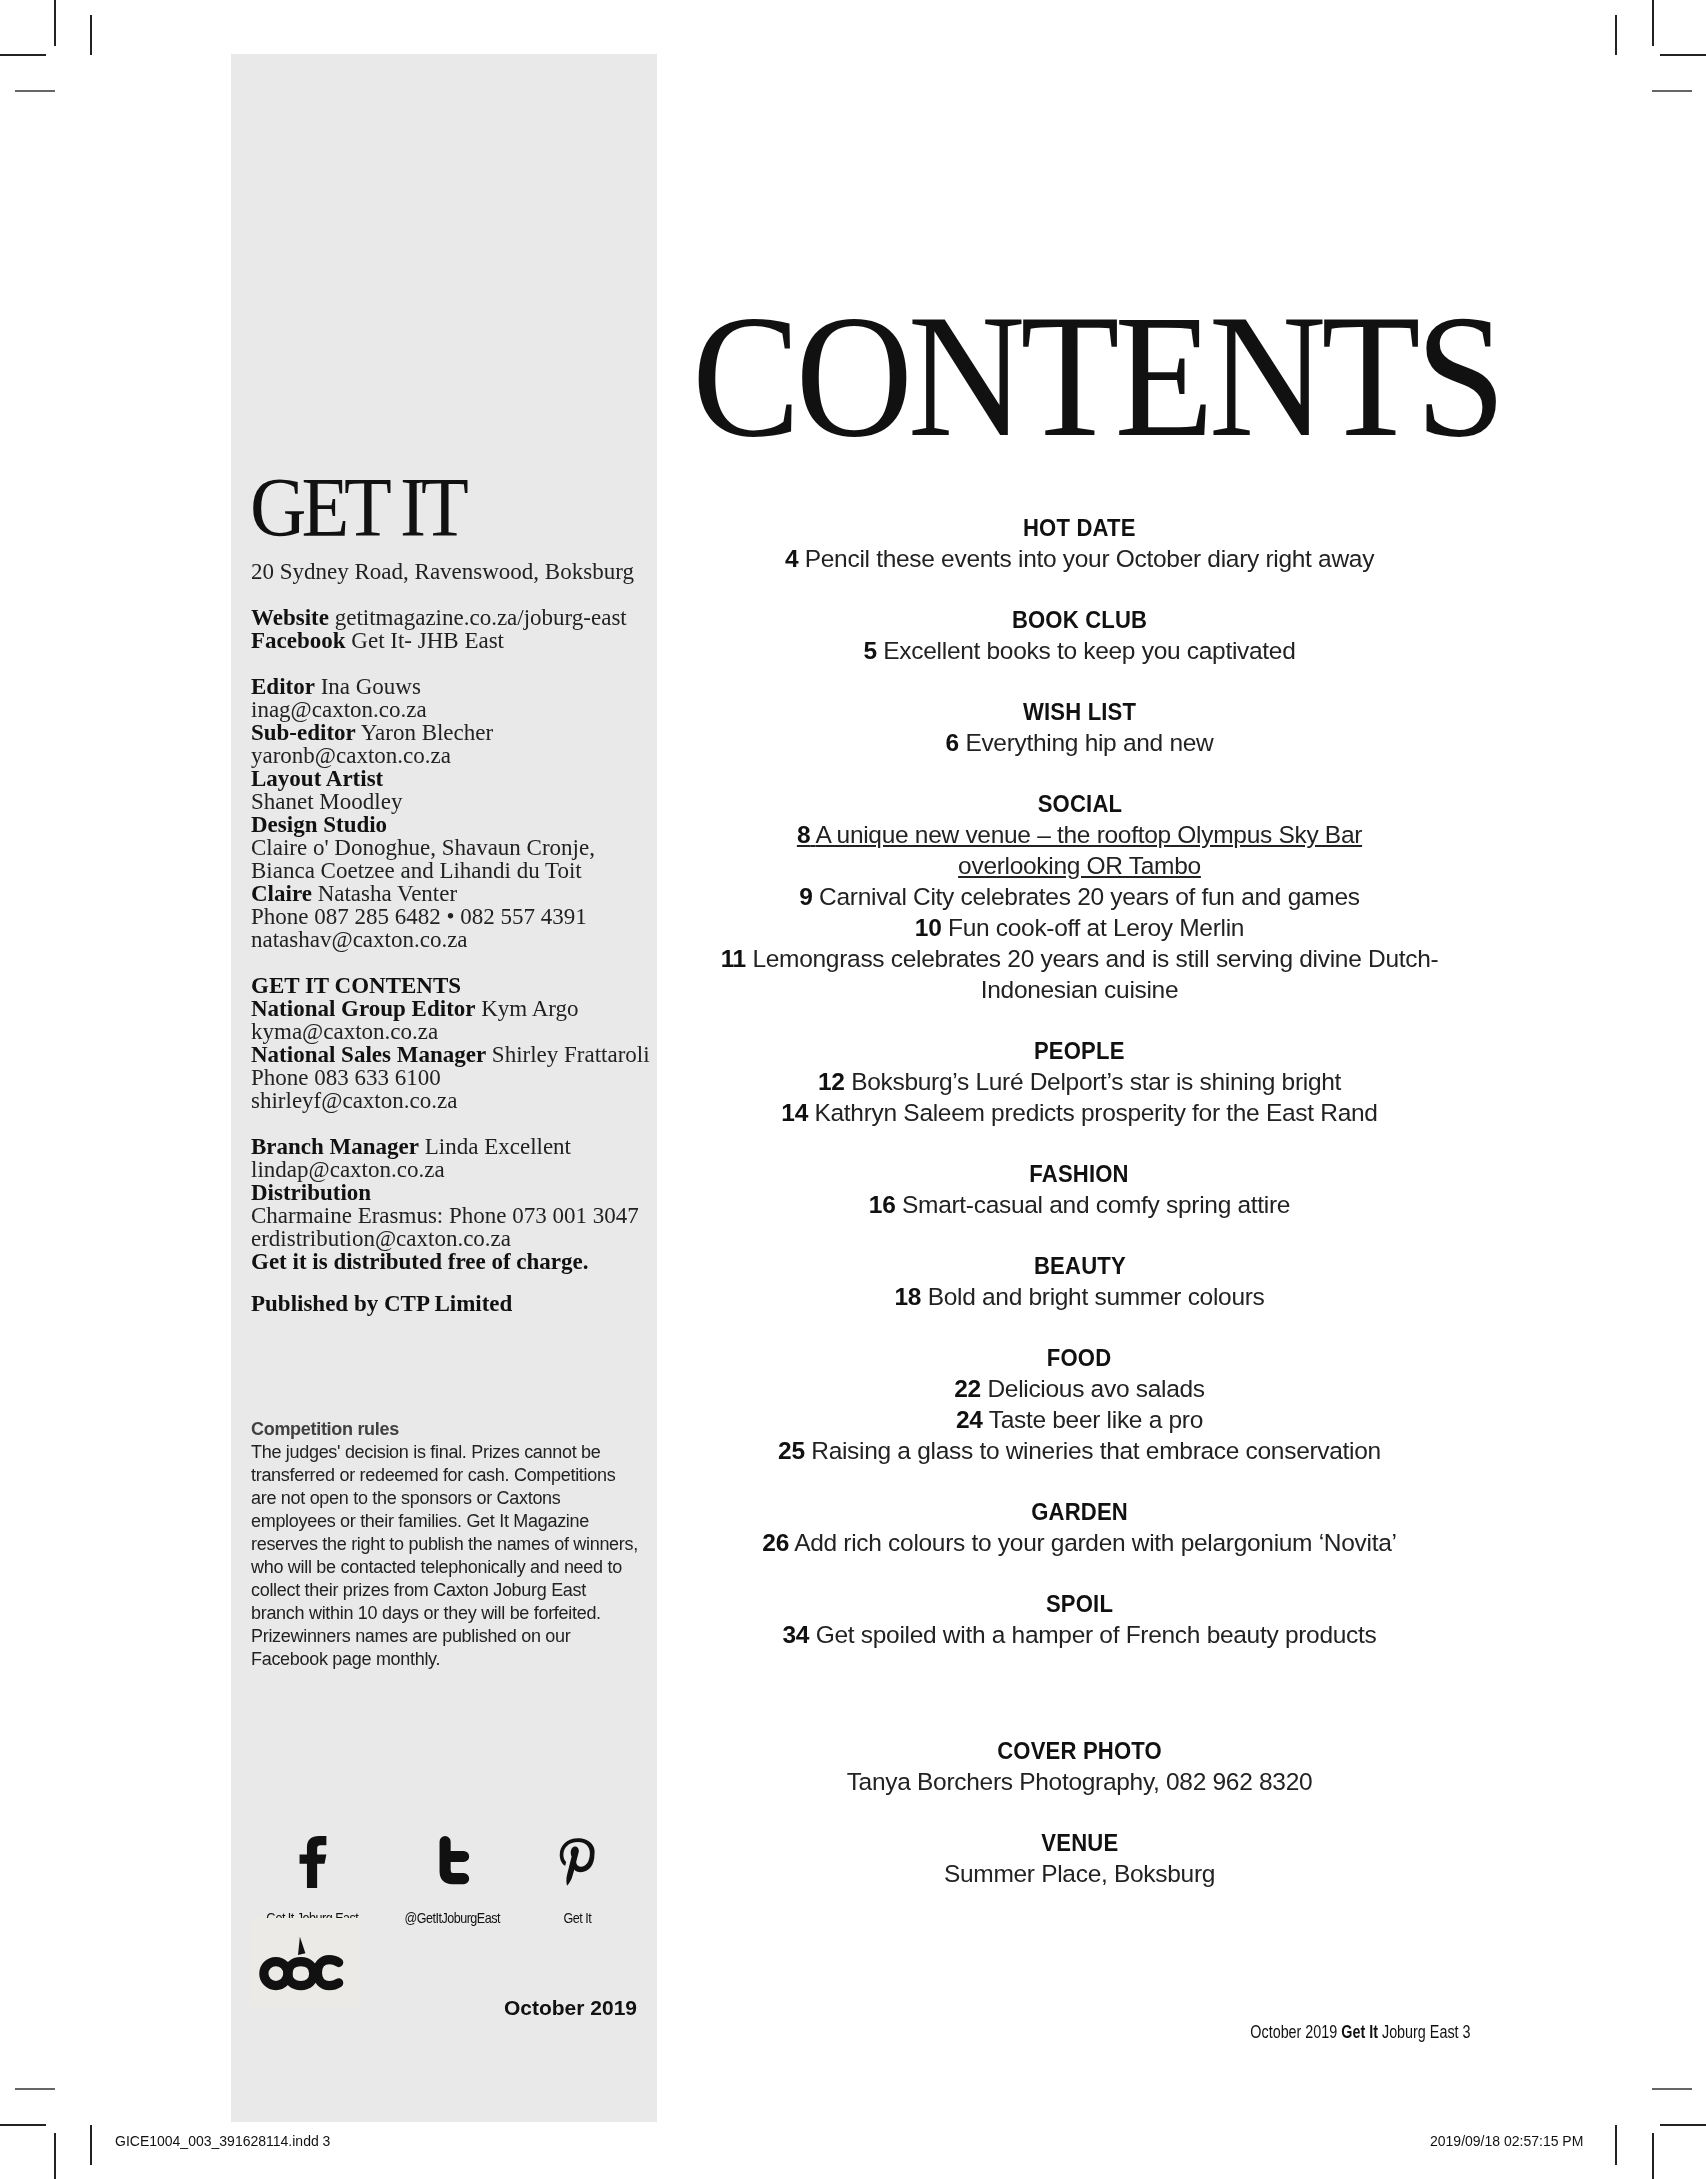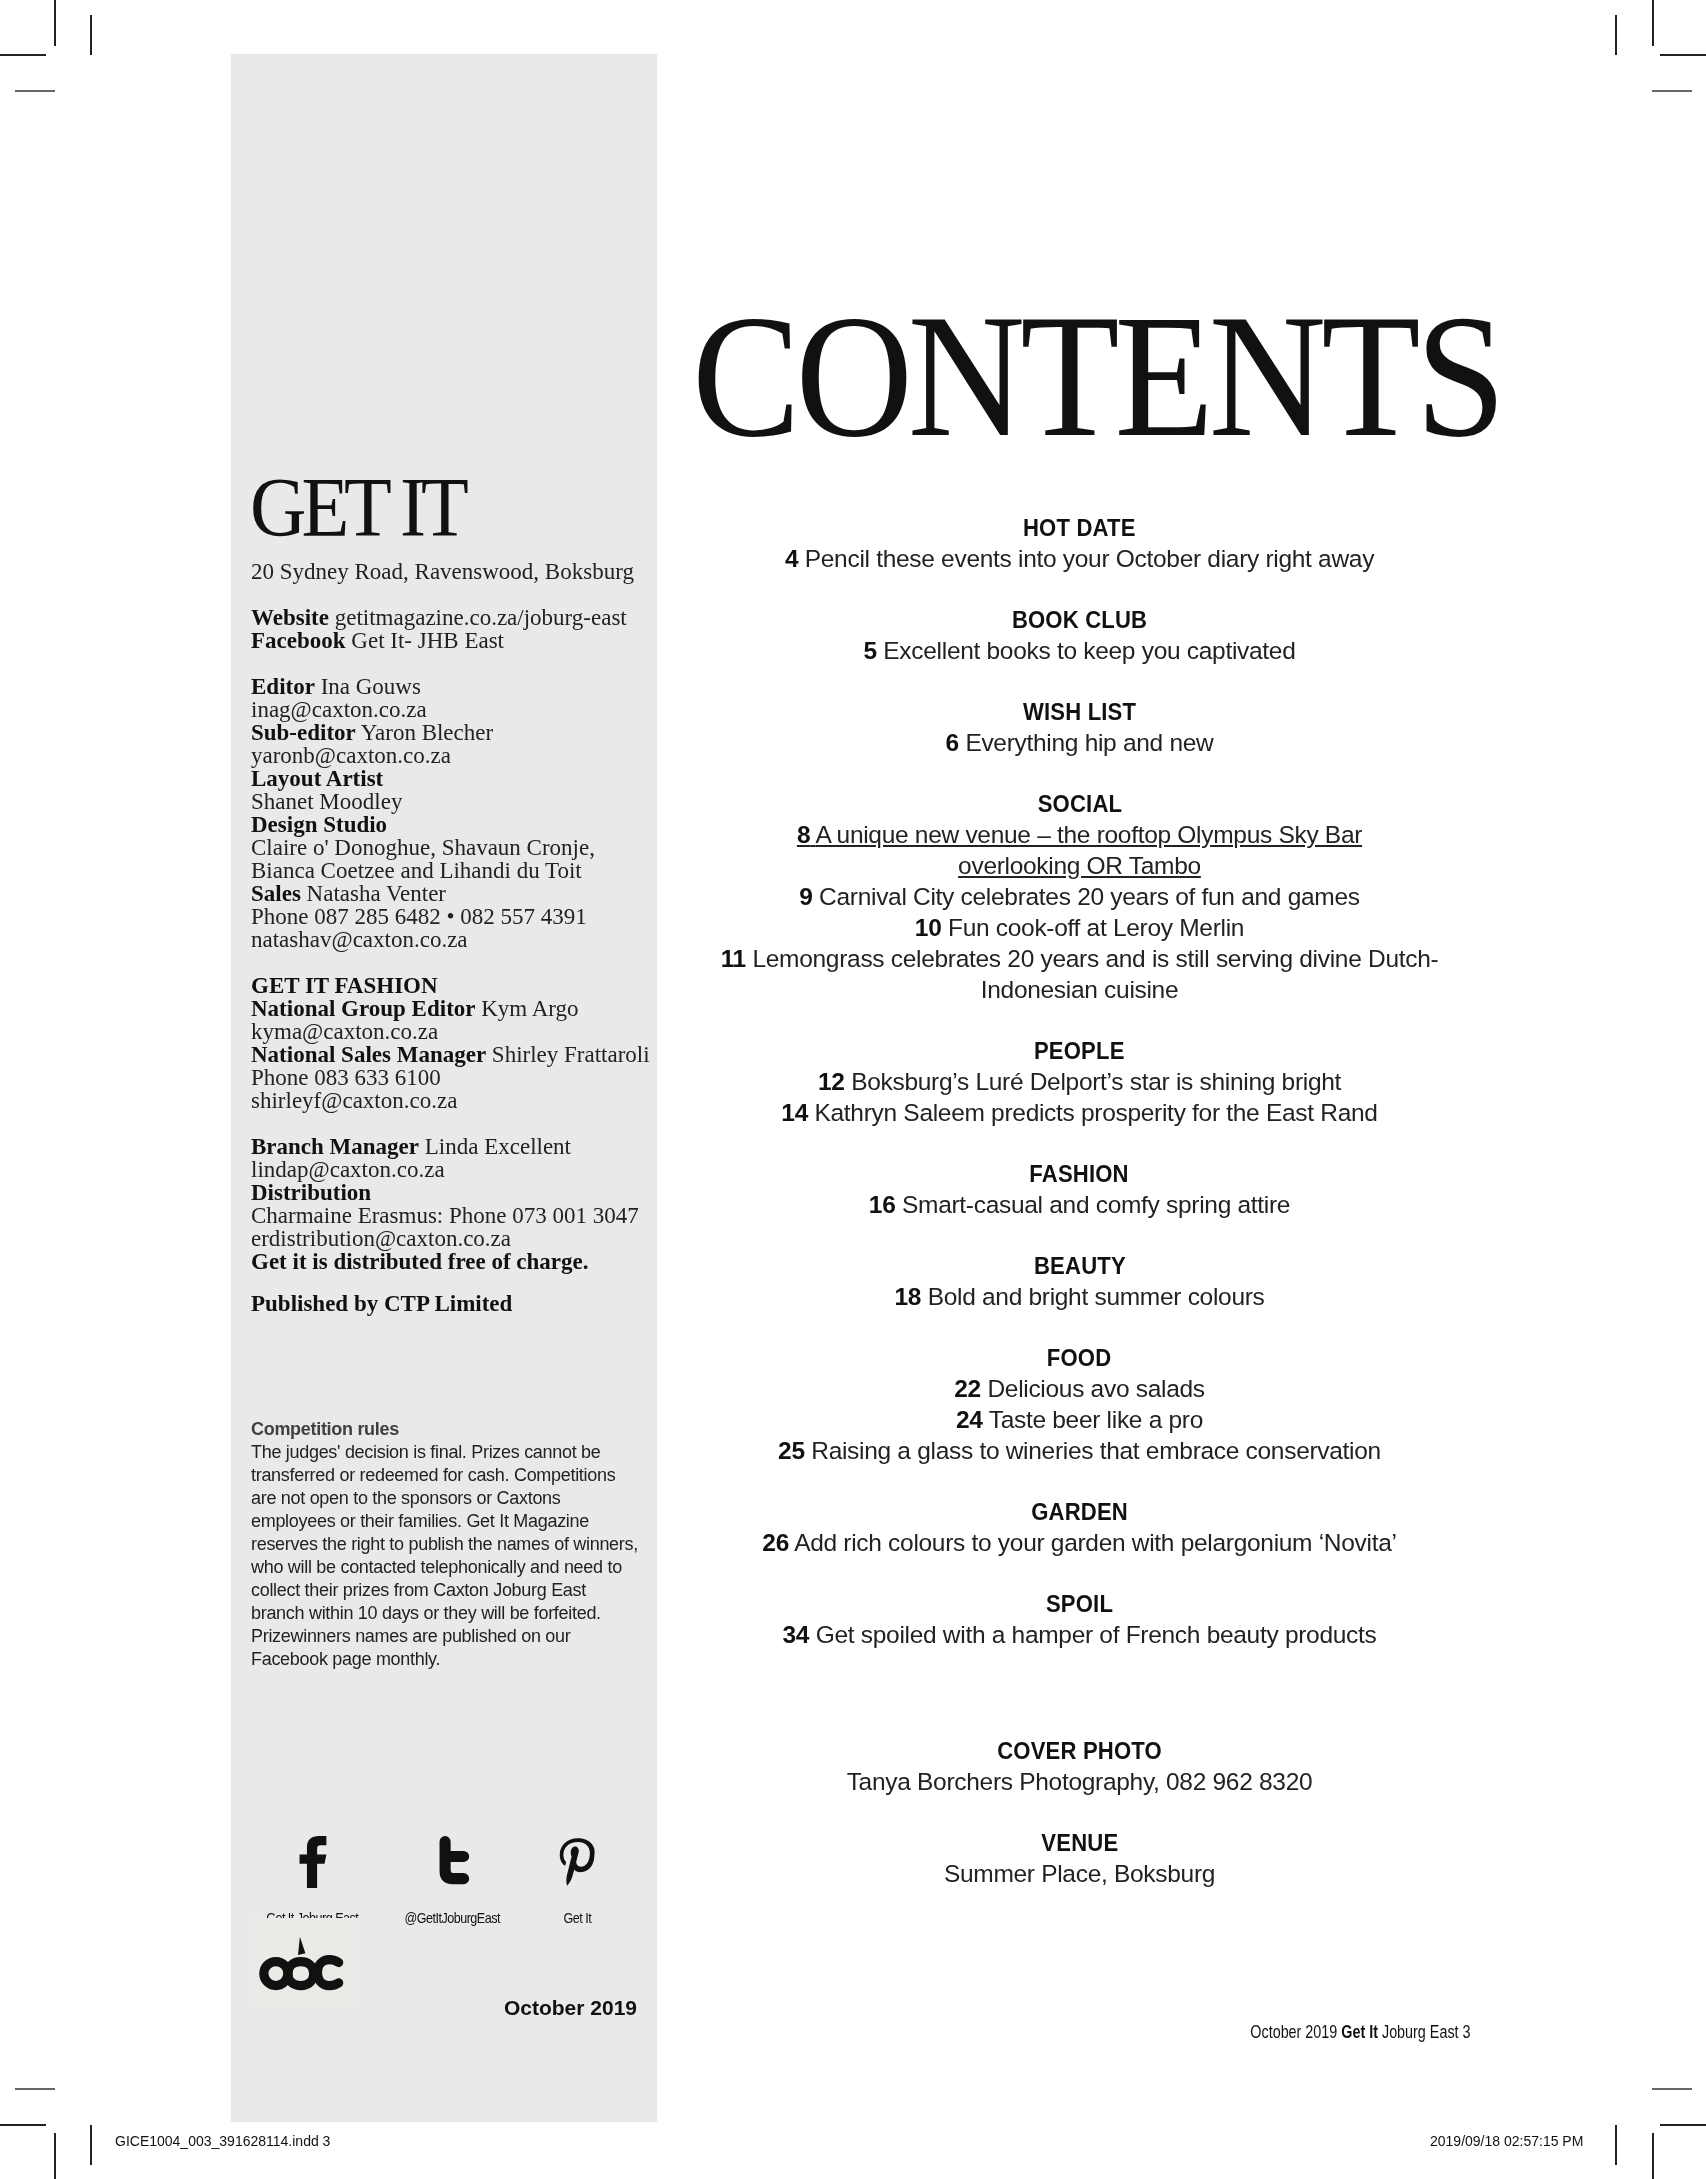--- a/index.html
+++ b/index.html
@@ -60,27 +60,27 @@
     <div class="side-block">
       <div><b>Editor</b> <span>Ina Gouws</span></div>
       <div>inag@caxton.co.za</div>
       <div><b>Sub-editor</b> <span>Yaron Blecher</span></div>
       <div>yaronb@caxton.co.za</div>
       <div><b>Layout Artist</b></div>
       <div>Shanet Moodley</div>
       <div><b>Design Studio</b></div>
       <div>Claire o' Donoghue, Shavaun Cronje,</div>
       <div>Bianca Coetzee and Lihandi du Toit</div>
-      <div><b>Sales</b> <span>Natasha Venter</span></div>
+      <div><b>Claire</b> <span>Natasha Venter</span></div>
       <div>Phone 087 285 6482 • 082 557 4391</div>
       <div>natashav@caxton.co.za</div>
     </div>
 
     <div class="side-block">
-      <div><b>GET IT FASHION</b></div>
+      <div><b>GET IT CONTENTS</b></div>
       <div><b>National Group Editor</b> <span>Kym Argo</span></div>
       <div>kyma@caxton.co.za</div>
       <div><b>National Sales Manager</b> <span>Shirley Frattaroli</span></div>
       <div>Phone 083 633 6100</div>
       <div>shirleyf@caxton.co.za</div>
     </div>
 
     <div class="side-block" style="margin-bottom:19.4px;">
       <div><b>Branch Manager</b> <span>Linda Excellent</span></div>
       <div>lindap@caxton.co.za</div>

